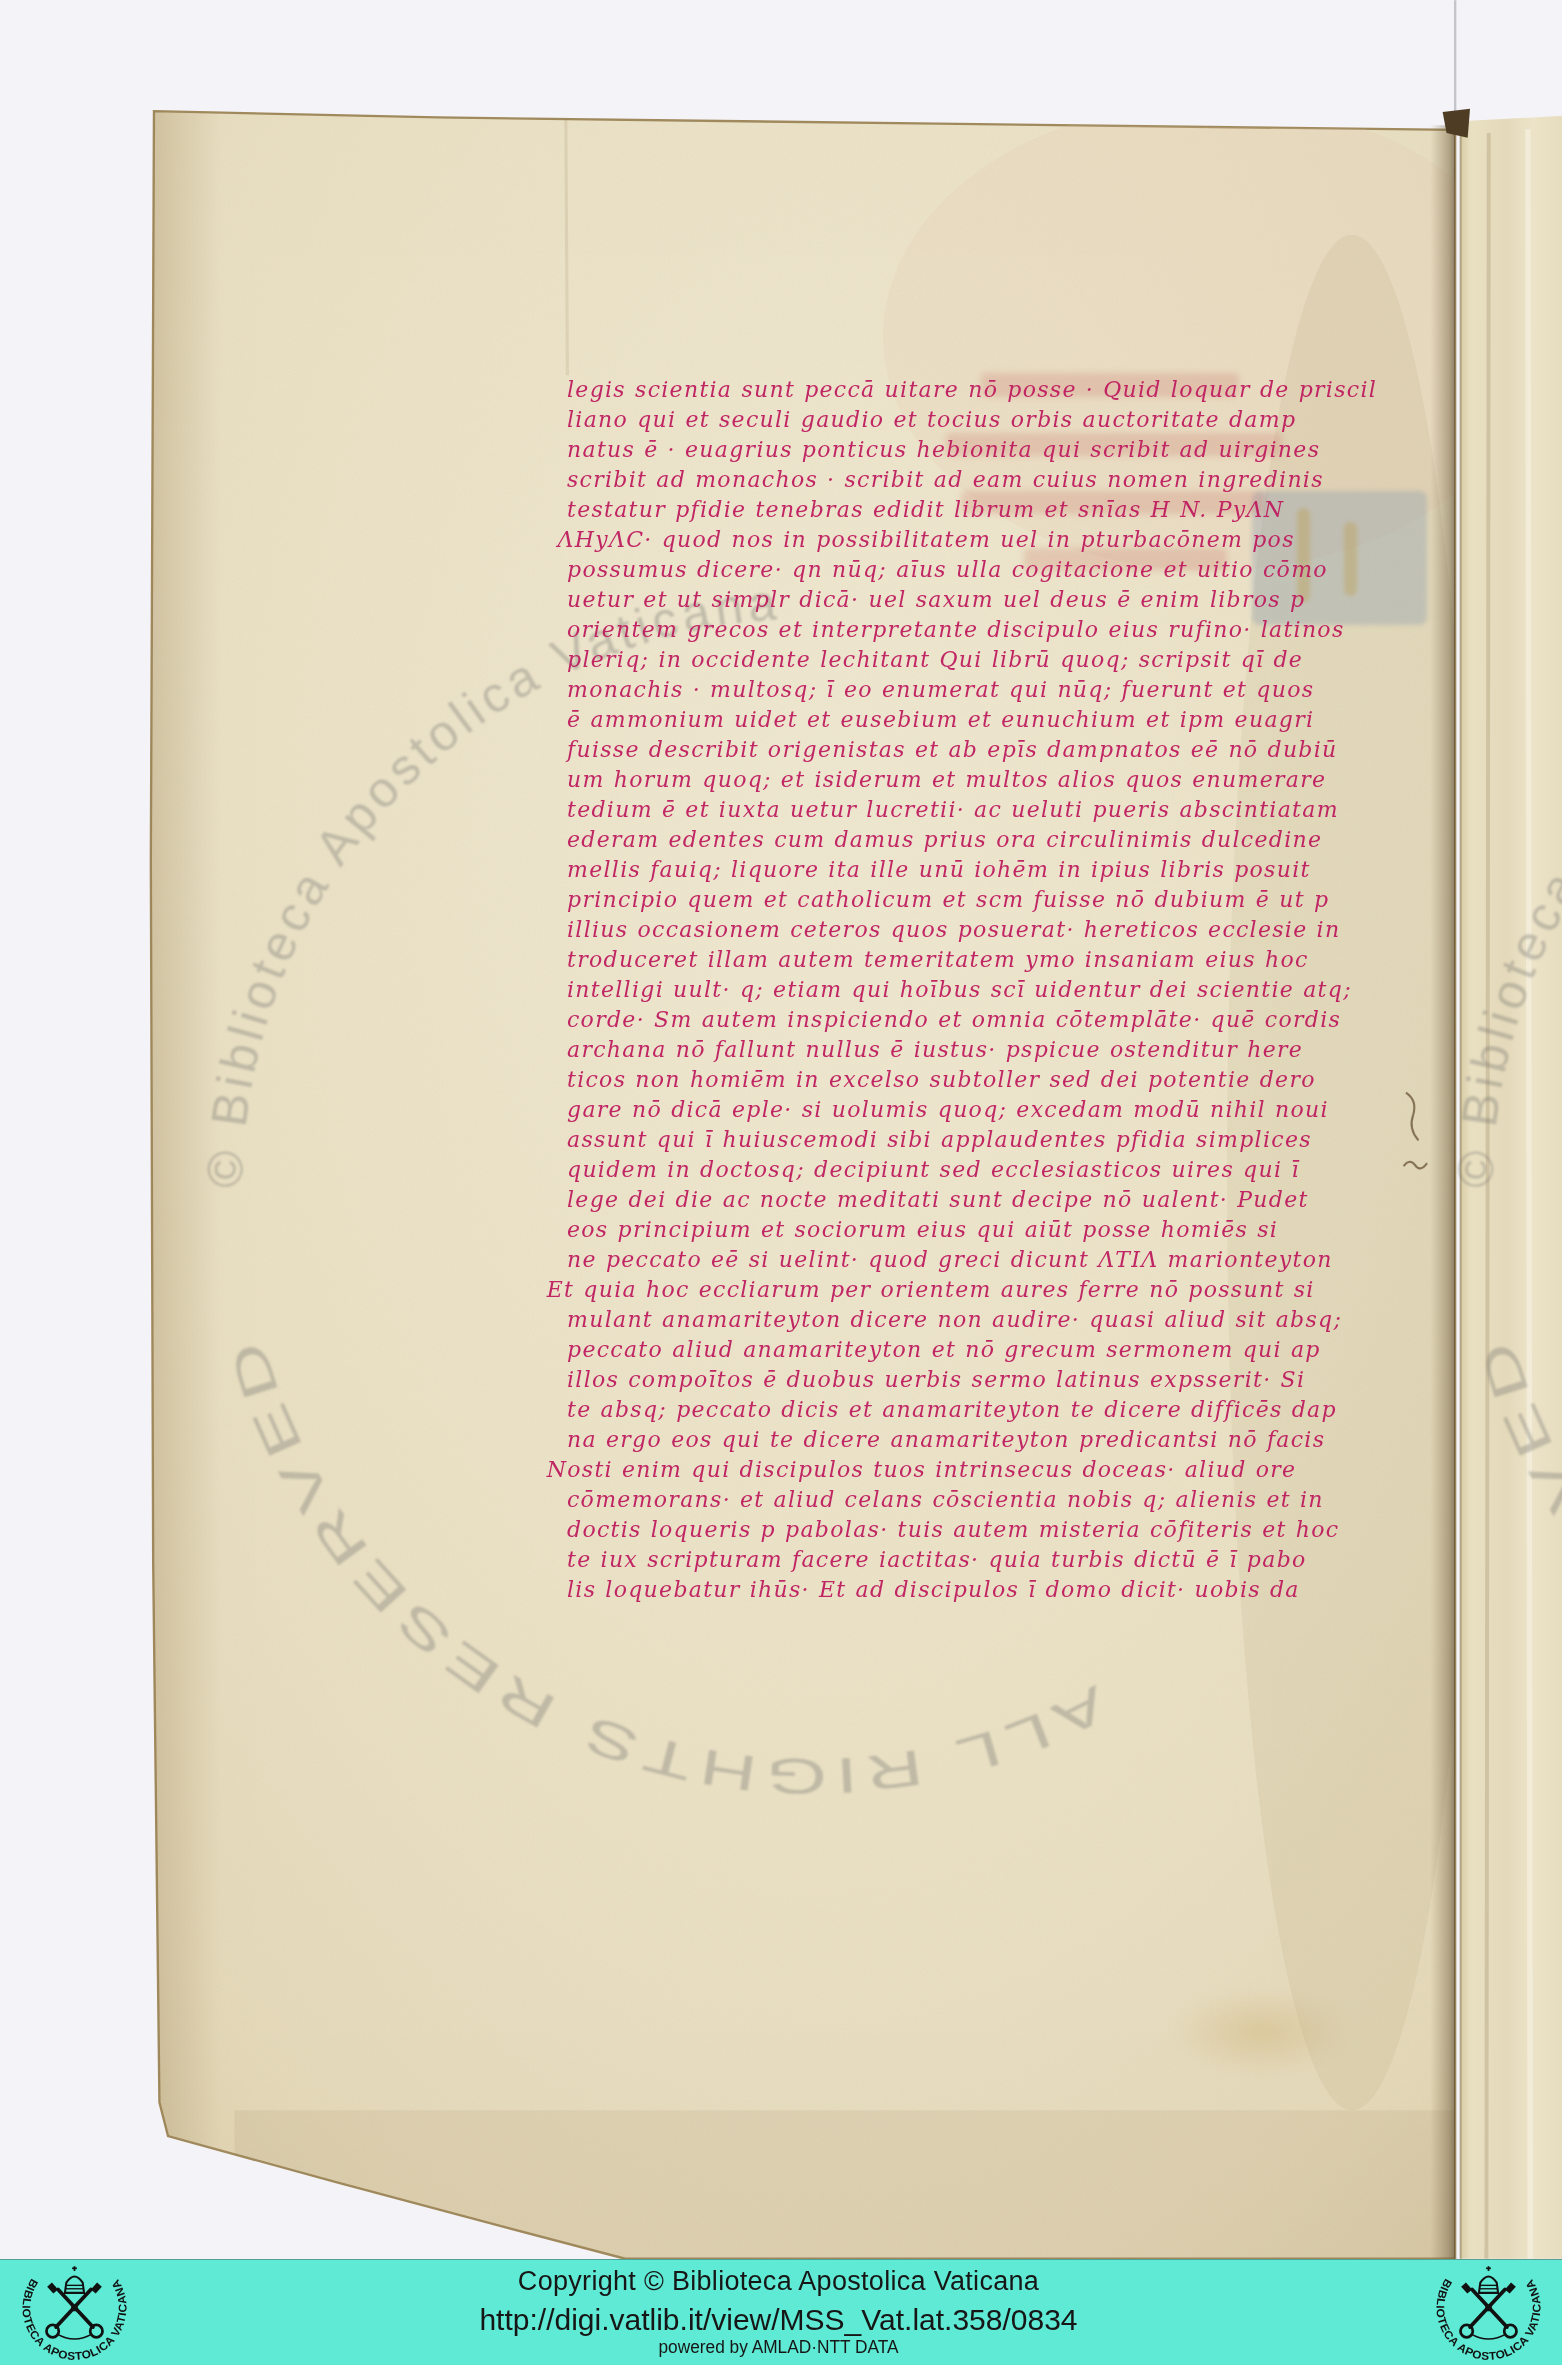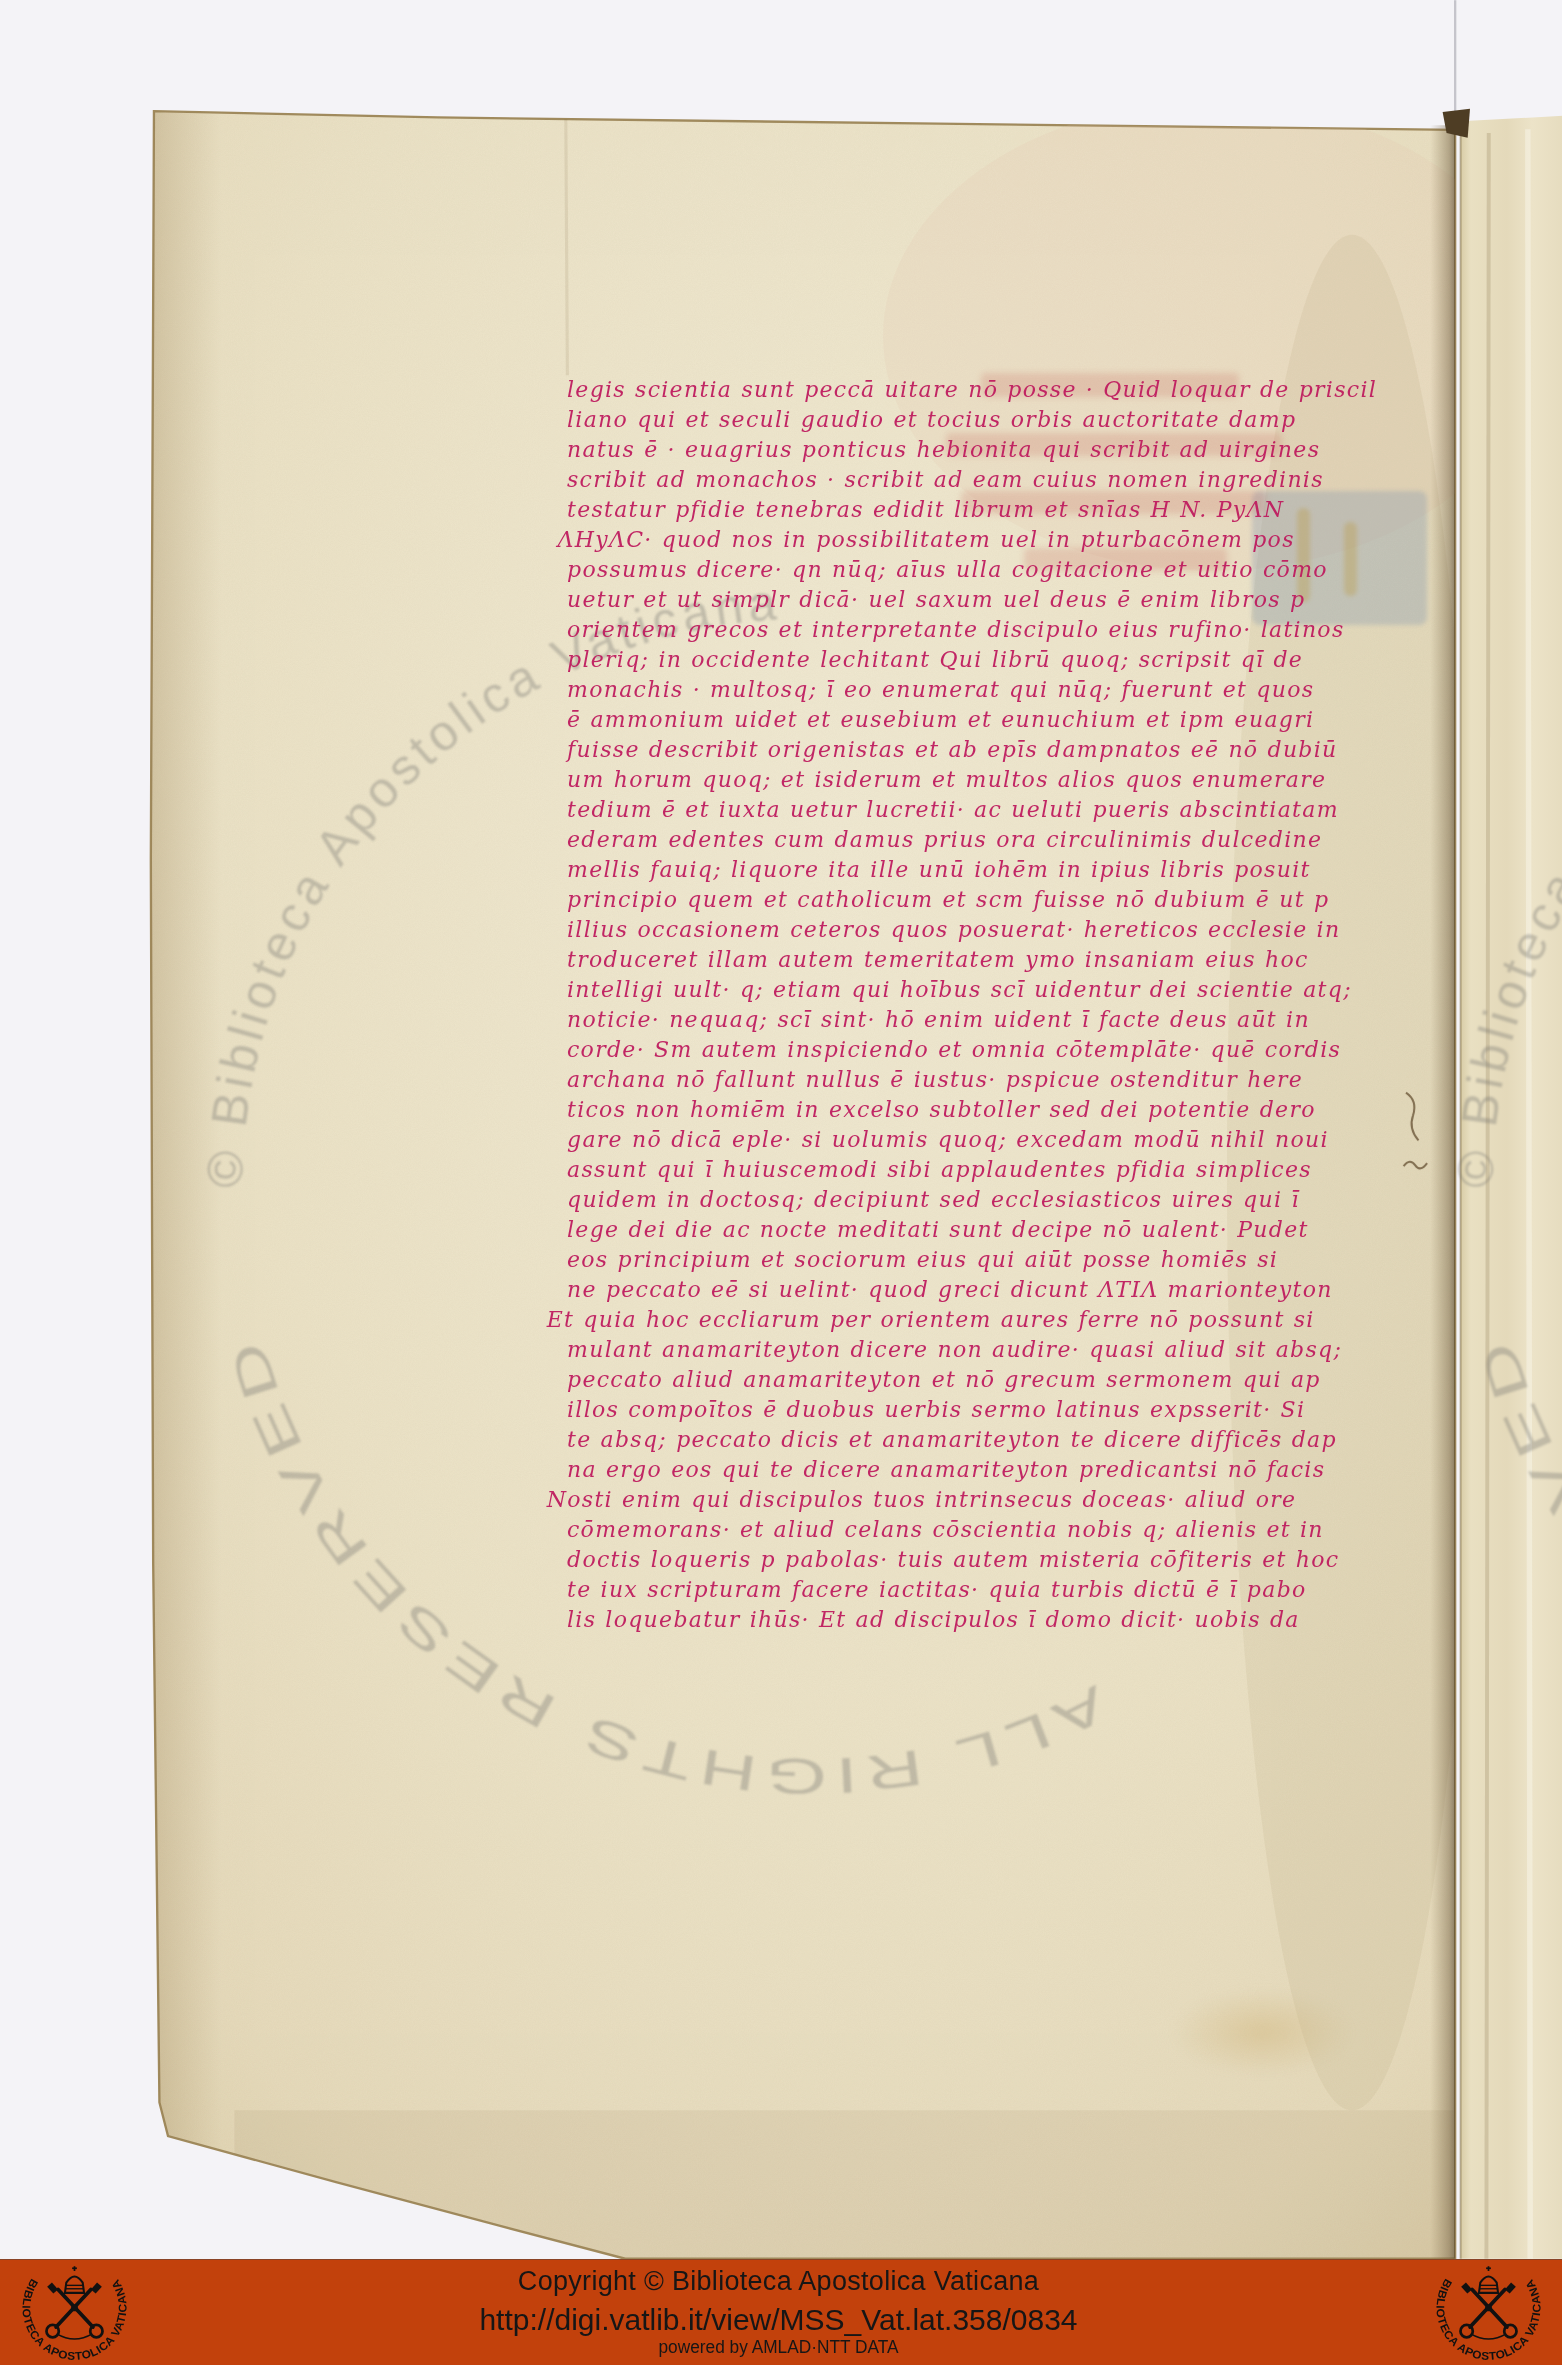--- a/index.html
+++ b/index.html
@@ -46,21 +46,21 @@
 
   .stain-yellow {
     position:absolute; left:1172px; top:1989px; width:180px; height:86px;
     background:radial-gradient(closest-side, rgba(206,178,118,.45), rgba(206,178,118,0));
     filter:blur(4.7px);
   }
 
   
   .footer {
     position:absolute; left:0; top:2259px; width:1563px; height:107px;
-    background:#c2410c; border-top:0.8px solid rgba(70,70,70,.45);
+    background:#5eead4; border-top:0.8px solid rgba(70,70,70,.45);
     box-sizing:border-box;
   }
   .f-line { position:absolute; left:0; width:1557px; text-align:center; color:#161616; }
   .f-copy { top:6.3px;  font-size:27px; letter-spacing:0.3px; }
   .f-url  { top:43px; font-size:30px; }
   .f-pow  { top:77px; font-size:18px; transform:scaleX(.96); }
   .logo { position:absolute; top:2263px; width:123px; height:98px; }
   .logo-left  { left:12.5px; }
   .logo-right { left:1427px; }
 </style>
@@ -179,21 +179,20 @@
   <div class="ms-line">ē ammonium uidet et eusebium et eunuchium et ipm euagri</div>
   <div class="ms-line">fuisse describit origenistas et ab epīs dampnatos eē nō dubiū</div>
   <div class="ms-line">um horum quoq; et isiderum et multos alios quos enumerare</div>
   <div class="ms-line">tedium ē et iuxta uetur lucretii· ac ueluti pueris abscintiatam</div>
   <div class="ms-line">ederam edentes cum damus prius ora circulinimis dulcedine</div>
   <div class="ms-line">mellis fauiq; liquore ita ille unū iohēm in ipius libris posuit</div>
   <div class="ms-line">principio quem et catholicum et scm fuisse nō dubium ē ut p</div>
   <div class="ms-line">illius occasionem ceteros quos posuerat· hereticos ecclesie in</div>
   <div class="ms-line">troduceret illam autem temeritatem ymo insaniam eius hoc</div>
   <div class="ms-line">intelligi uult· q; etiam qui hoībus scī uidentur dei scientie atq;</div>
-  <div class="ms-line">noticie· nequaq; scī sint· hō enim uident ī facte deus aūt in</div>
   <div class="ms-line">corde· Sm autem inspiciendo et omnia cōtemplāte· quē cordis</div>
   <div class="ms-line">archana nō fallunt nullus ē iustus· pspicue ostenditur here</div>
   <div class="ms-line">ticos non homiēm in excelso subtoller sed dei potentie dero</div>
   <div class="ms-line">gare nō dicā eple· si uolumis quoq; excedam modū nihil noui</div>
   <div class="ms-line">assunt qui ī huiuscemodi sibi applaudentes pfidia simplices</div>
   <div class="ms-line">quidem in doctosq; decipiunt sed ecclesiasticos uires qui ī</div>
   <div class="ms-line">lege dei die ac nocte meditati sunt decipe nō ualent· Pudet</div>
   <div class="ms-line">eos principium et sociorum eius qui aiūt posse homiēs si</div>
   <div class="ms-line">ne peccato eē si uelint· quod greci dicunt ΛTIΛ marionteyton</div>
   <div class="ms-line out">Et quia hoc eccliarum per orientem aures ferre nō possunt si</div>

